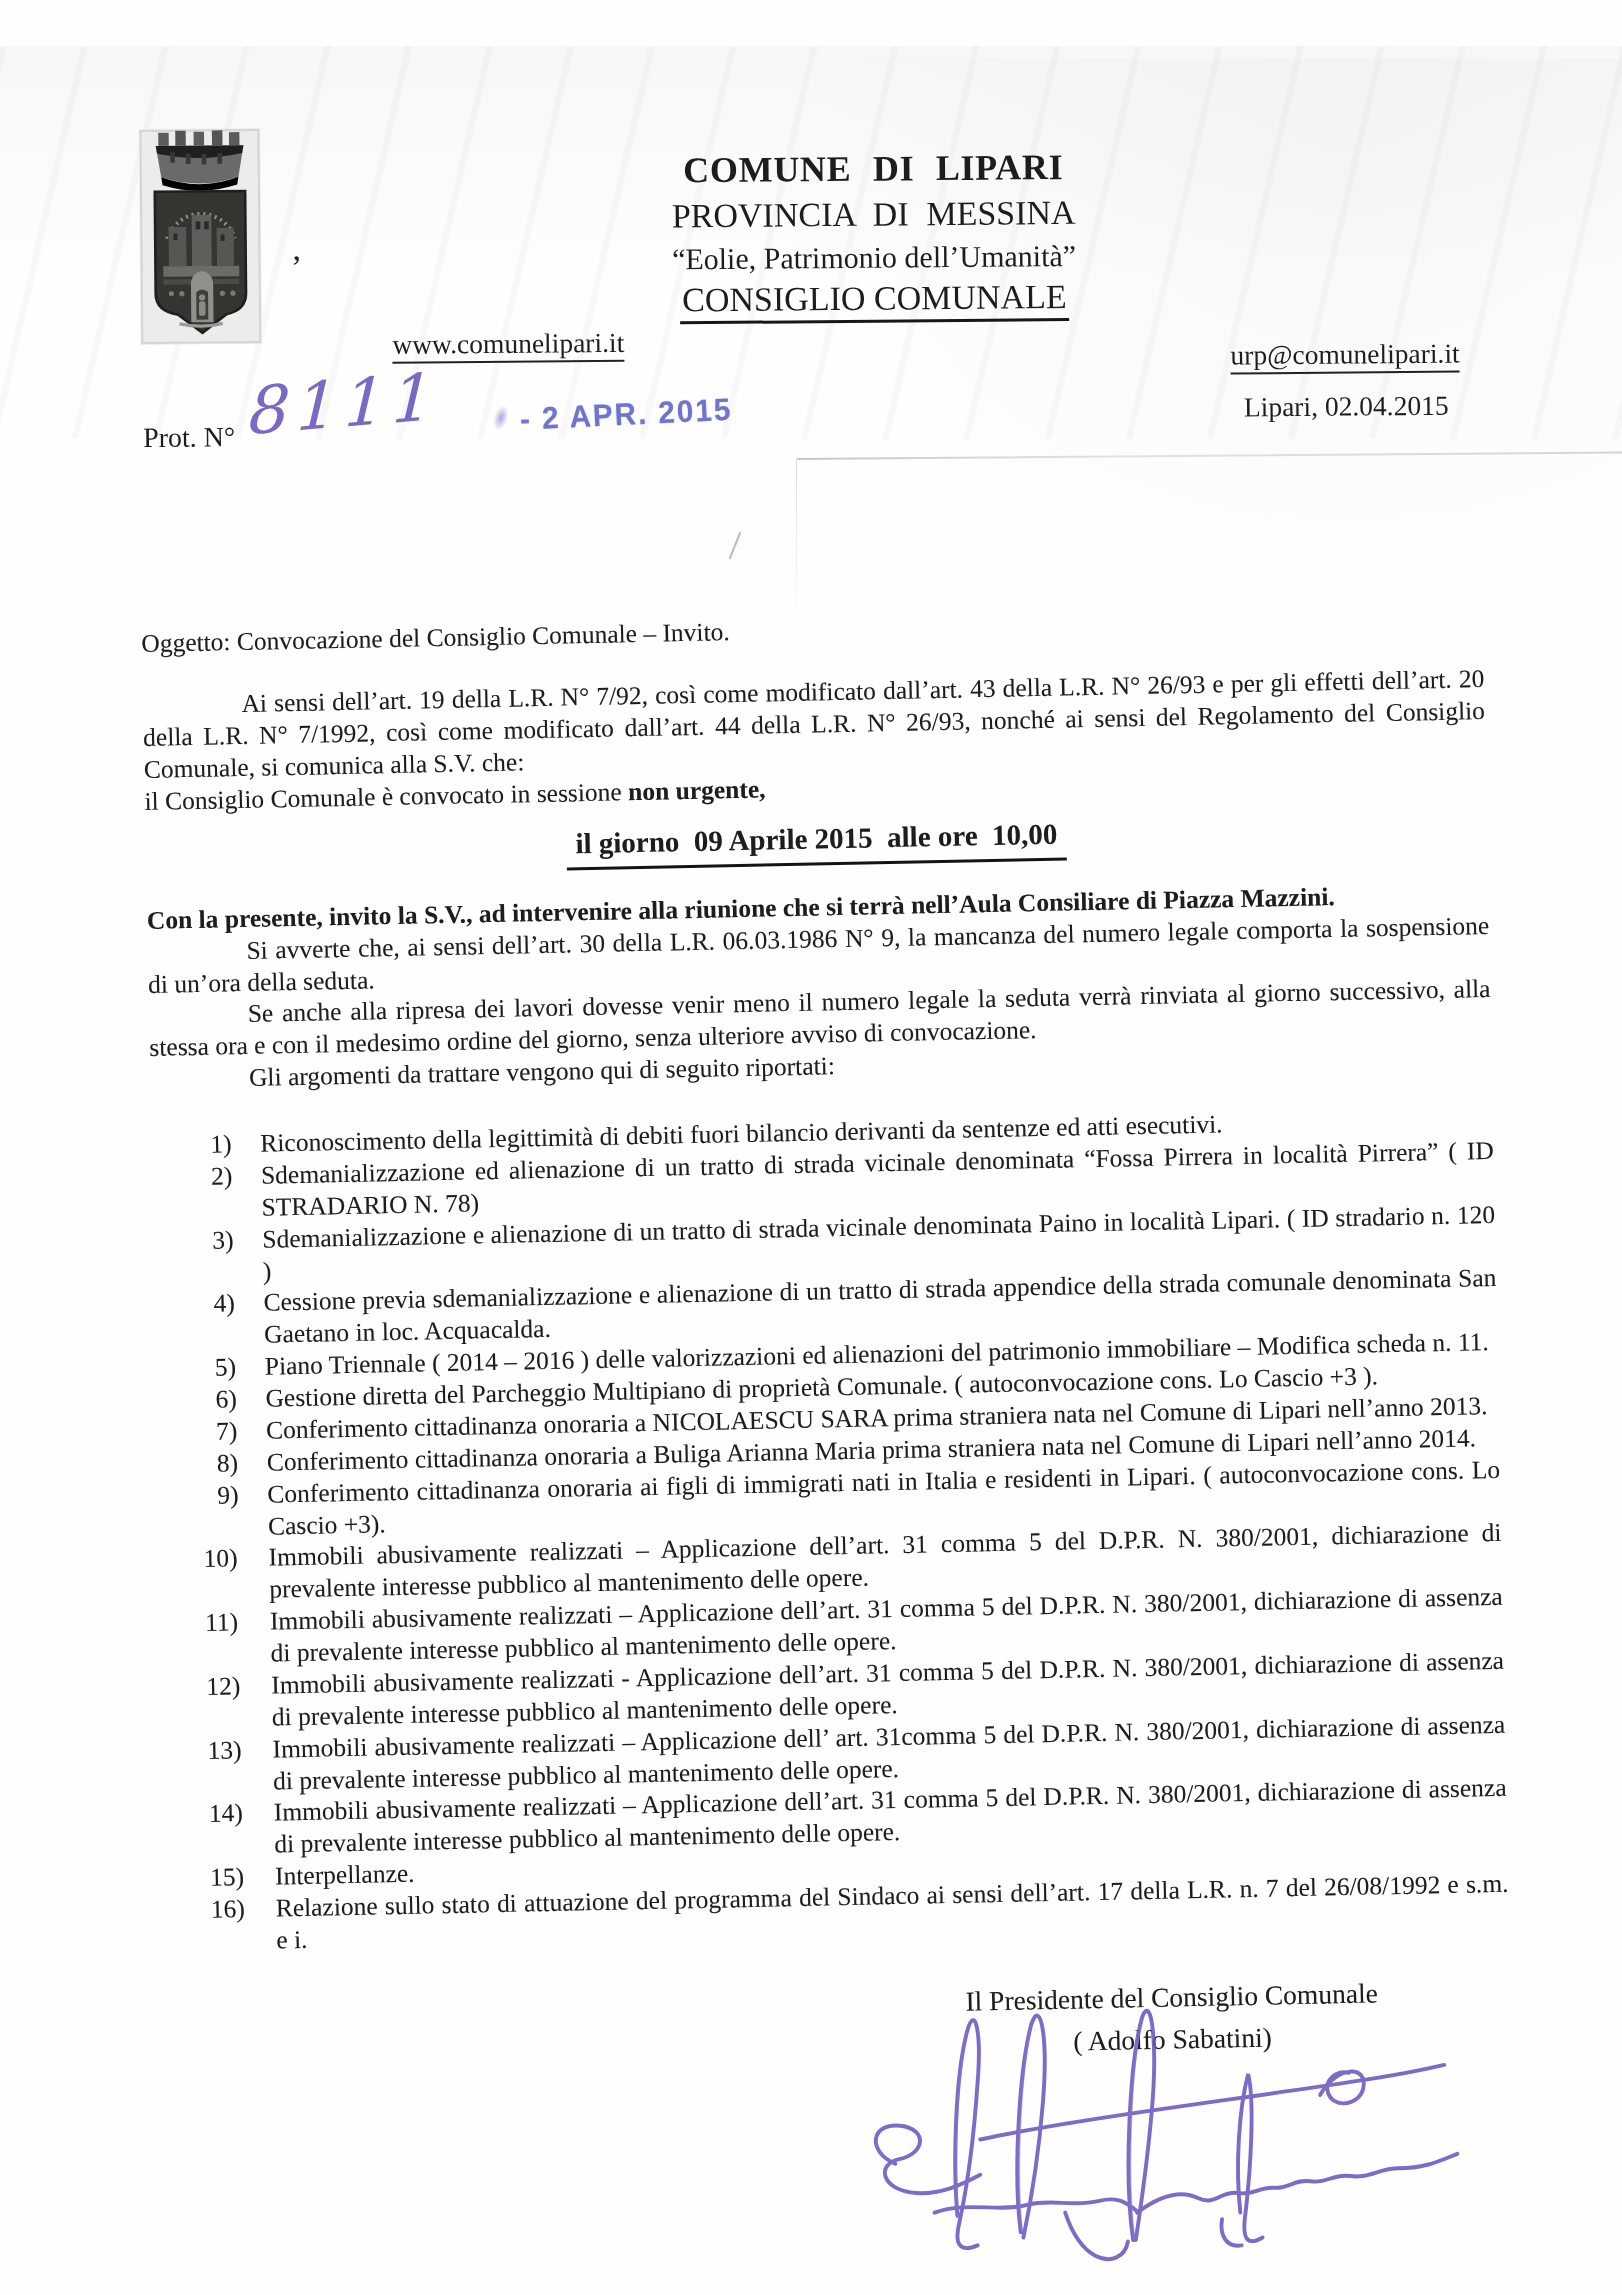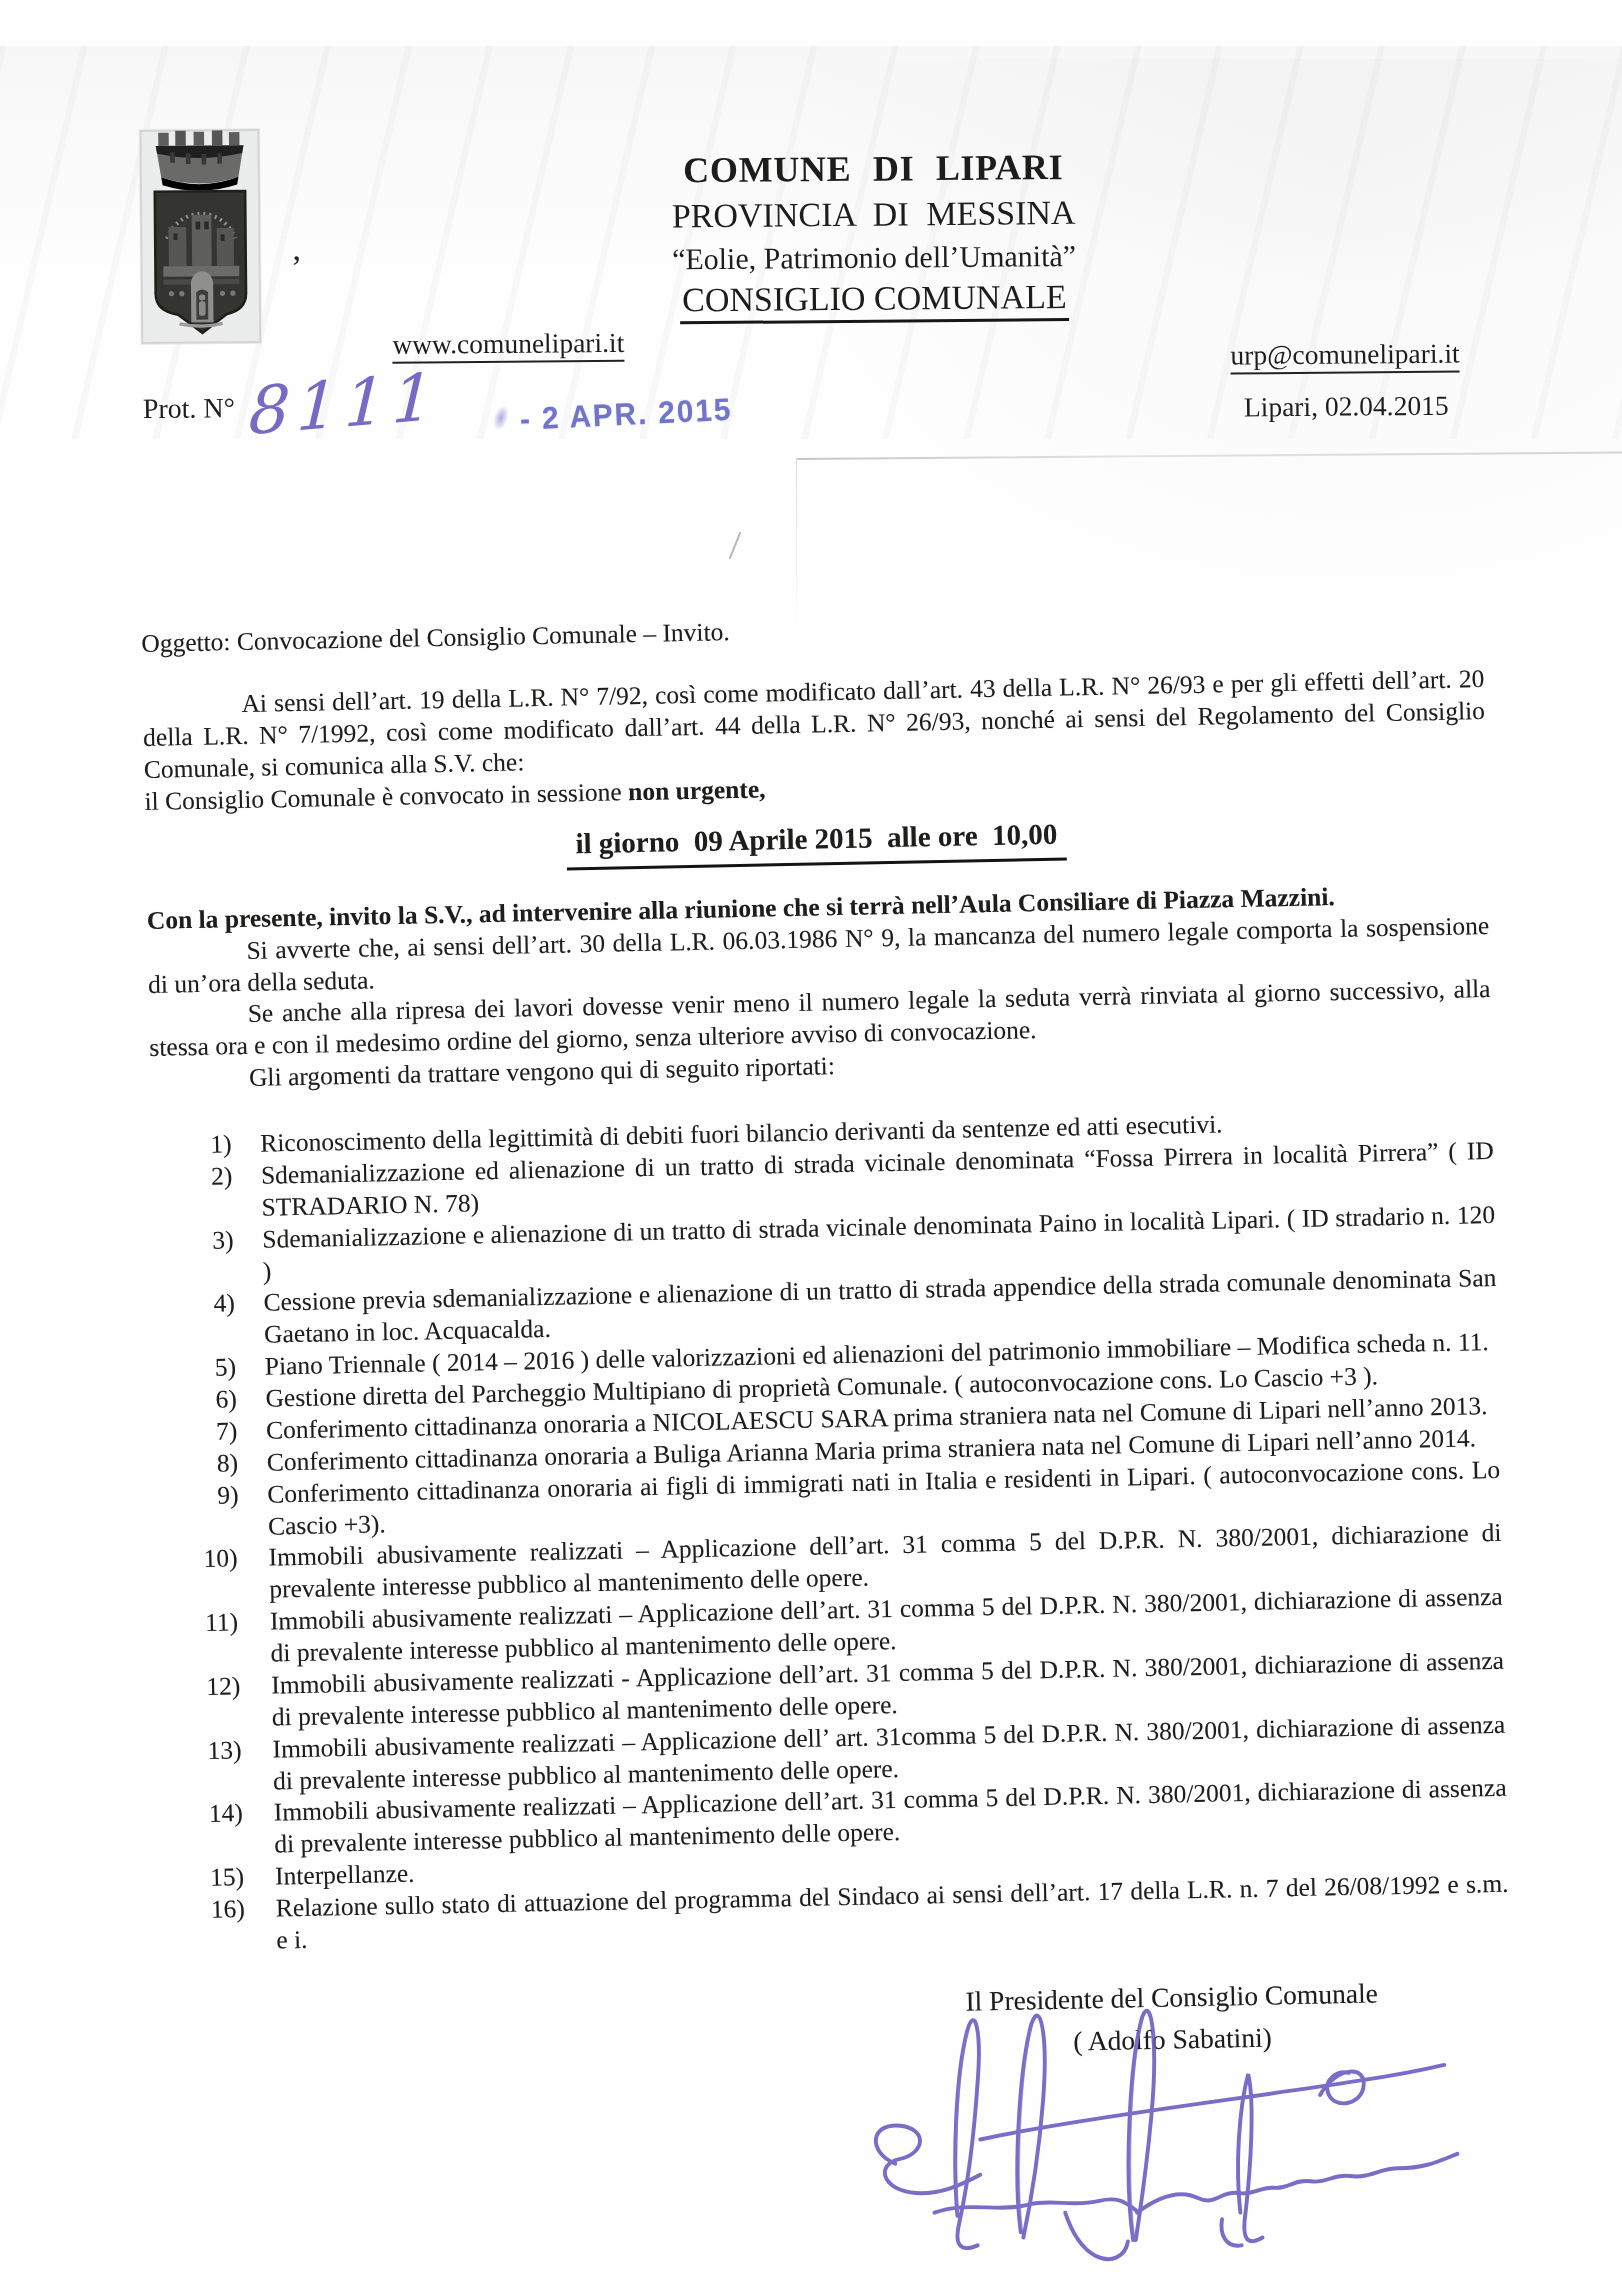--- a/index.html
+++ b/index.html
@@ -43,21 +43,21 @@
   .crest { position: absolute; left: 139px; top: 128px; width: 122px; height: 216px; }
   .stray-comma { position: absolute; left: 292px; top: 230px; font-size: 34px; color: #222; }
   .org-block { position: absolute; left: 543px; top: 156px; width: 661px; text-align: center; line-height: 1; }
   .org-municipality { font-size: 36px; font-weight: bold; letter-spacing: 0.7px; word-spacing: 11.8px; }
   .org-province { font-size: 34px; margin-top: 11px; word-spacing: 9.2px; }
   .org-motto { font-size: 30px; margin-top: 10.5px; }
   .org-dept-wrap { margin-top: 9.2px; }
   .org-department { font-size: 34px; display: inline-block; border-bottom: 3.3px solid #171717; padding: 0 2.6px 3.9px; }
   .website { position: absolute; left: 391px; top: 330px; font-size: 27.5px; border-bottom: 2px solid #222; padding-bottom: 0.7px; }
   .email { position: absolute; left: 1229px; top: 348px; font-size: 27.5px; border-bottom: 2px double #222; padding-bottom: 0.7px; }
-  .prot-label { position: absolute; left: 141px; top: 392px; font-size: 28px; }
+  .prot-label { position: absolute; left: 141px; top: 421px; font-size: 28px; }
   .prot-number {
     position: absolute; left: 247px; top: 372px; font-size: 65px; line-height: 1;
     color: var(--ink, #6a5abe); font-family: "DejaVu Serif", serif; font-style: italic;
     letter-spacing: 6.5px; transform: rotate(-4deg) skewX(-7deg); opacity: 0.9;
   }
   .ink-smudge {
     position: absolute; left: 492px; top: 407px; width: 14.4px; height: 26px;
     background: radial-gradient(ellipse, rgba(100,100,195,0.55), rgba(100,100,195,0) 70%);
     transform: rotate(18deg);
   }

